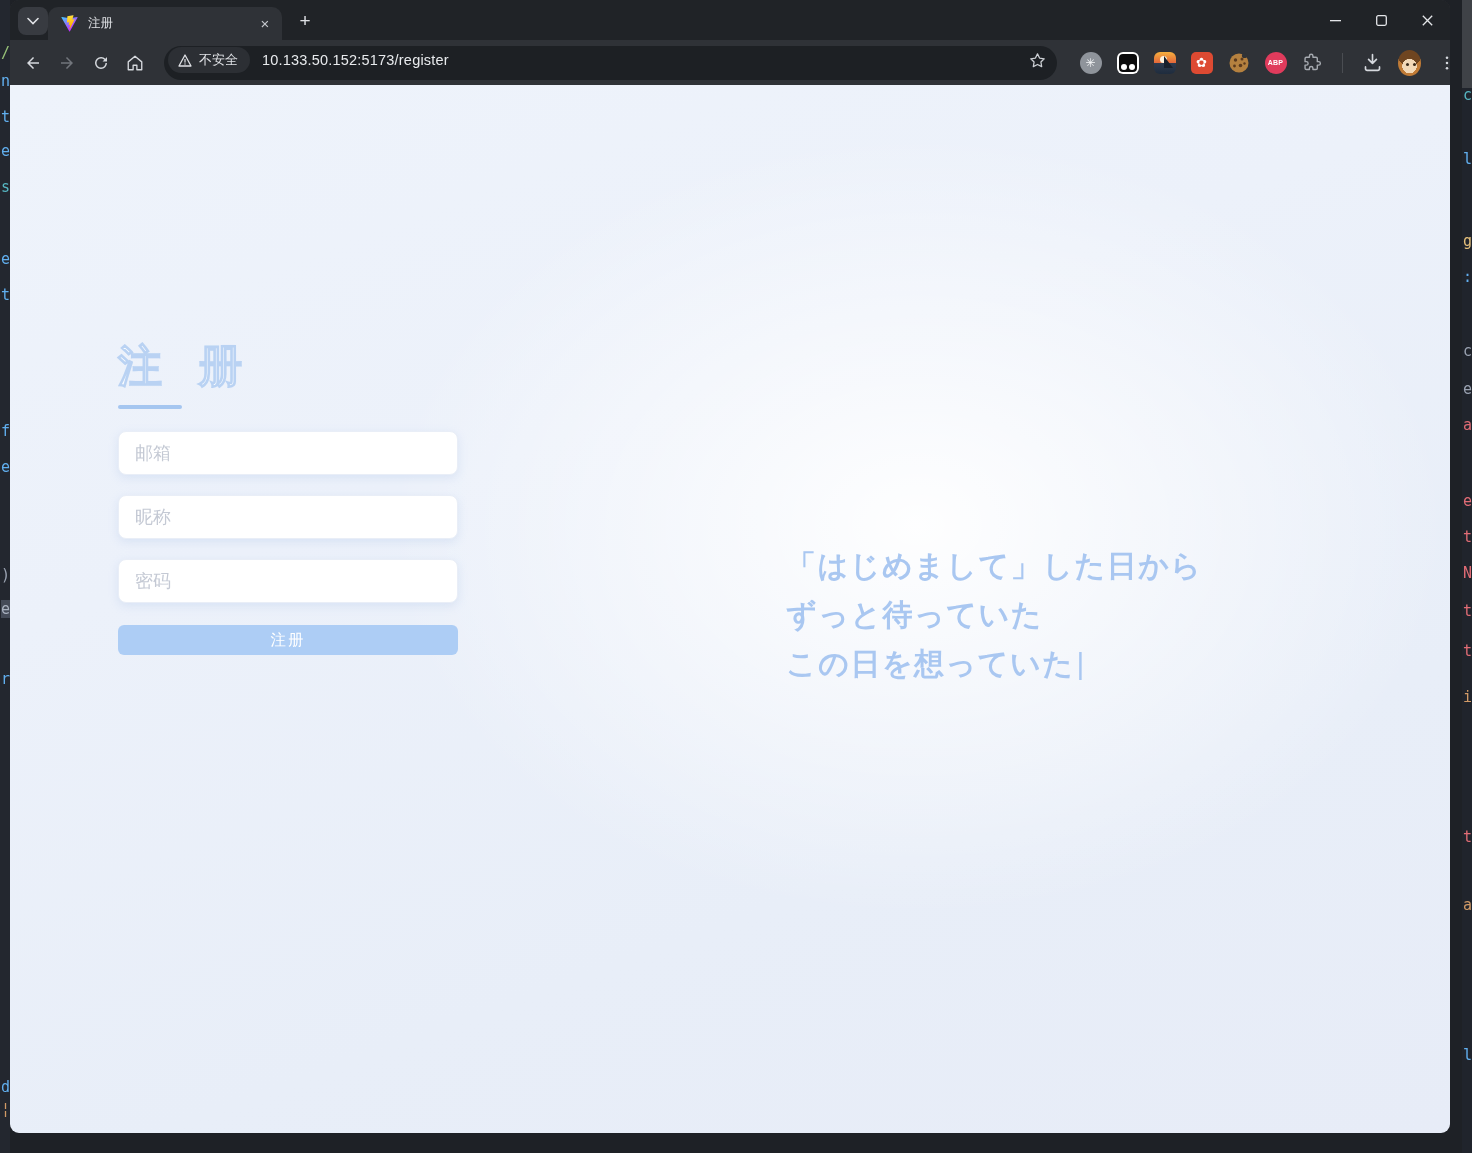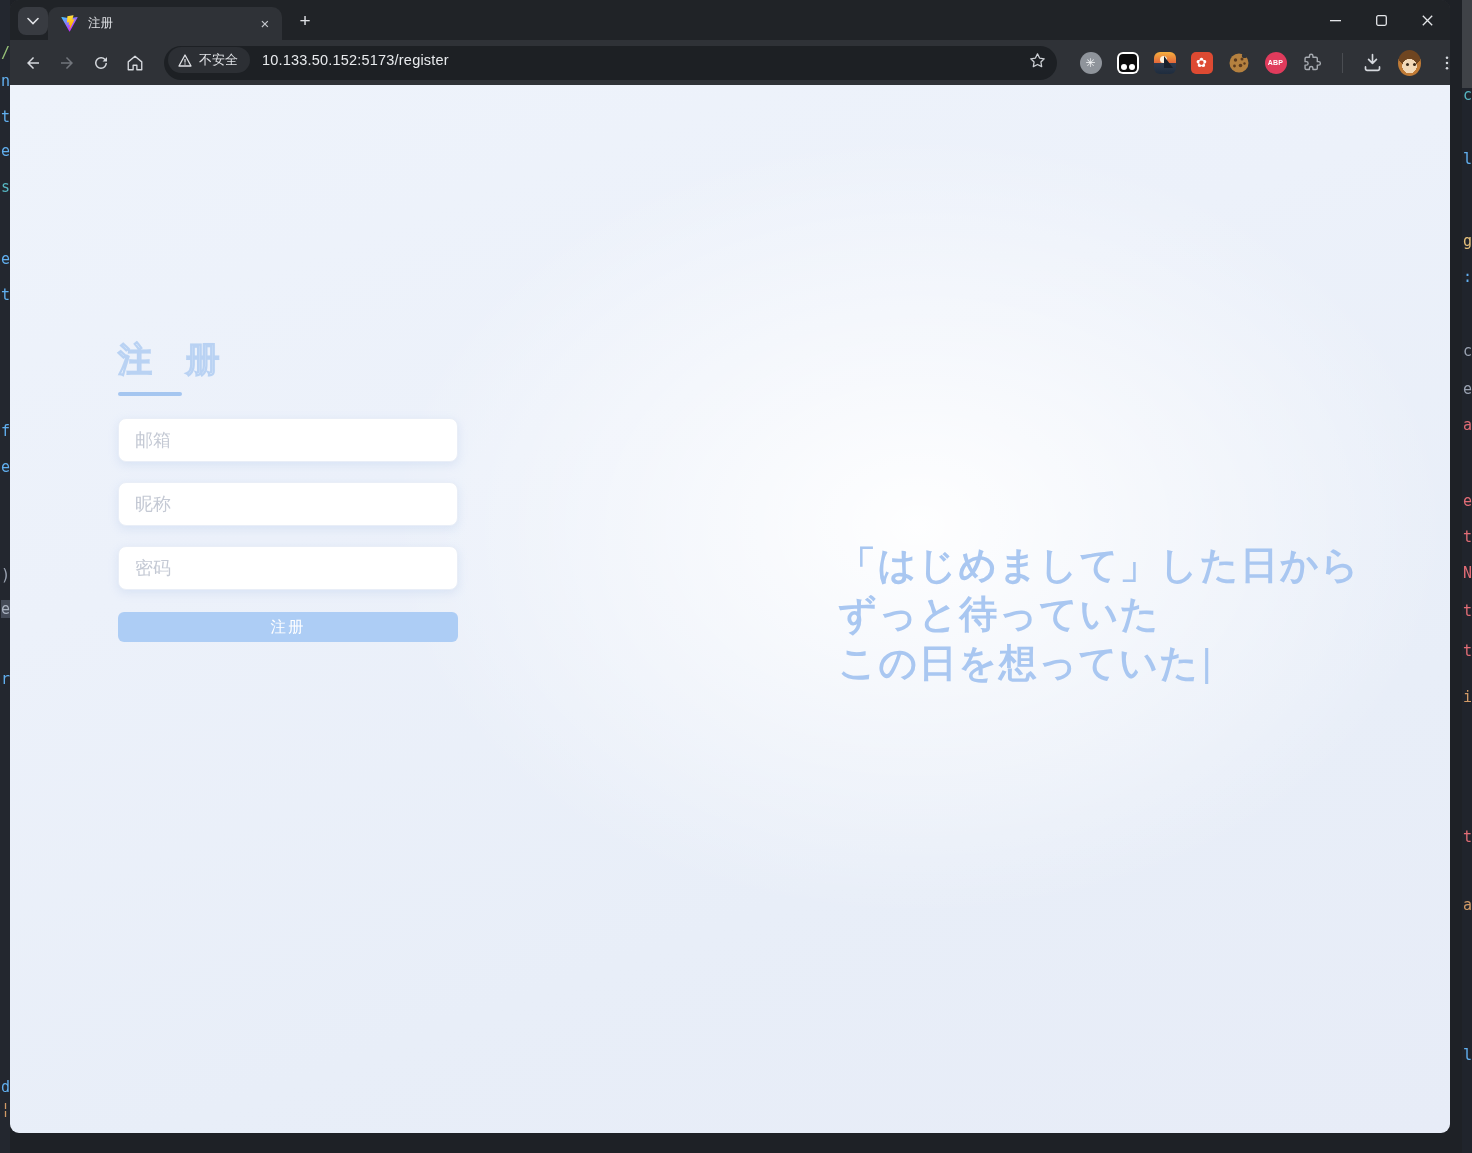--- a/index.html
+++ b/index.html
@@ -72,39 +72,39 @@
   .avatar::after { content:""; position:absolute; left:8px; top:13px; width:3px; height:3px;
                    border-radius:50%; background:#3a2a1a; box-shadow:7px 0 0 #3a2a1a; }
 
   
   .content { position:relative; height:1048px;
              background:
                radial-gradient(ellipse 760px 560px at 63% 42%, rgba(255,255,255,.95) 0%, rgba(255,255,255,0) 70%),
                linear-gradient(160deg, #eef3fb 0%, #ecf1fa 35%, #e8eef8 70%, #e7ecf7 100%); }
 
   .reg-form { position:absolute; left:108px; top:252px; width:340px; }
-  .form-title { font-size:34px; font-weight:bold; letter-spacing:12px; color:#fbfdff;
+  .form-title { font-size:44px; font-weight:bold; letter-spacing:12px; color:#fbfdff;
                 -webkit-text-stroke:1.2px #b9d2f3; text-shadow:0 0 1px #c9dbf6; }
   .title-underline { width:64px; height:4px; background:#a5c6f0; border-radius:2px; margin-top:9px; }
   .reg-input { display:block; width:340px; height:44px; margin-top:20px; background:#ffffff;
                border:1px solid #e9eef7; border-radius:8px; padding:0 16px; font-size:18px;
                color:#555; outline:none; box-shadow:0 3px 10px rgba(165,190,230,.28);
                font-family:"Liberation Sans", sans-serif; }
   .reg-input:first-of-type { margin-top:22px; }
   .reg-input::placeholder { color:#c4c9d4; }
   .captcha-row { display:flex; gap:20px; margin-top:20px; }
   .captcha-row .reg-input { width:227px; margin-top:0; }
   .captcha-btn { width:93px; height:44px; background:#fdfeff; border:1px solid #e7edf8; border-radius:8px;
                  color:#b5cdf2; font-size:13.5px; box-shadow:0 3px 10px rgba(165,190,230,.25);
                  font-family:"Liberation Sans", sans-serif; }
   .submit-btn { width:340px; height:30px; margin-top:22px; background:#adcdf5; border:none; border-radius:6px;
                 color:#ffffff; font-size:15.5px; letter-spacing:2px;
                 font-family:"Liberation Sans", sans-serif; }
 
-  .lyrics { position:absolute; left:828px; top:456px; font-size:38px; font-weight:bold;
+  .lyrics { position:absolute; left:776px; top:456px; font-size:30px; font-weight:bold;
             color:#a9c7f1; line-height:49px; letter-spacing:1.5px; }
   .lyrics .cursor { font-weight:normal; margin-left:2px; }
 
   svg { display:block; }
 </style>
 </head>
 <body>
 
 <div id="strip-left" class="editor-strip">
     <span style="top: 44px; color: rgb(152, 195, 121);">/</span>

